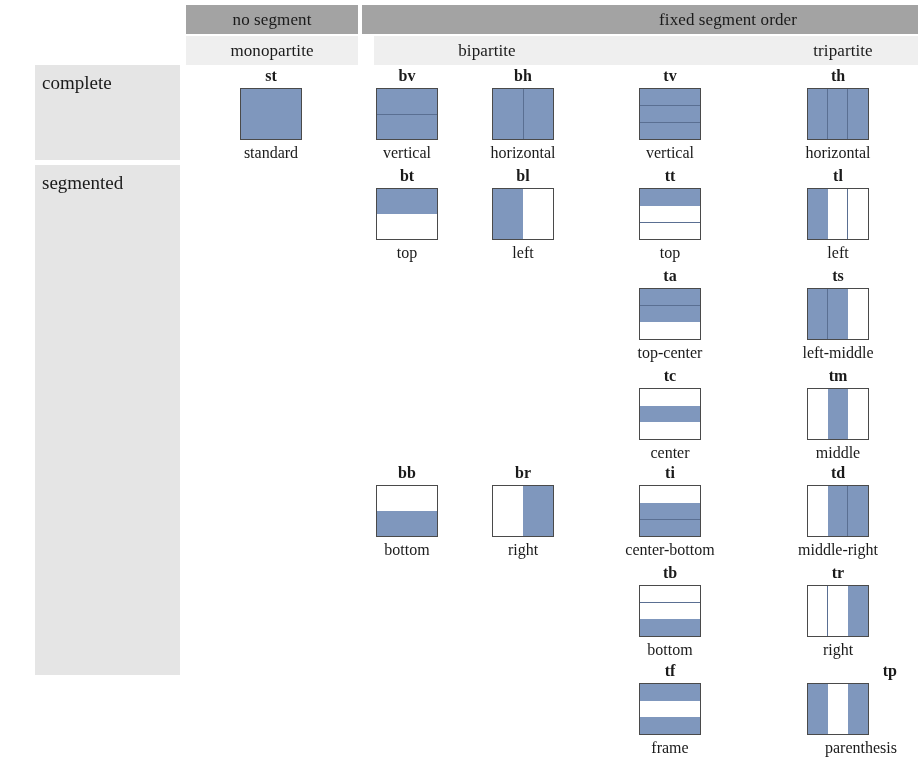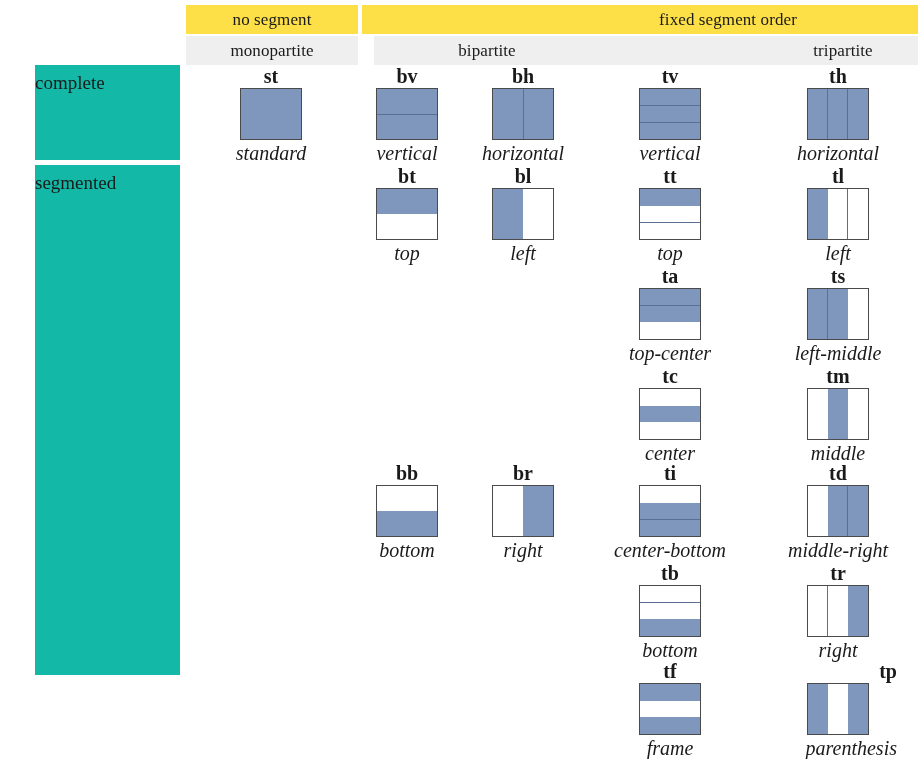--- a/index.html
+++ b/index.html
@@ -11,45 +11,45 @@
 
   
   .hdr-row1{position:absolute;left:186px;top:5px;height:29px;}
   .hdr-row2{position:absolute;left:186px;top:36px;height:29px;}
 
   .hcell{
     position:absolute;top:0;height:100%;
     display:flex;align-items:center;justify-content:center;
     font-size:17px;letter-spacing:.1px;white-space:nowrap;
   }
-  .h1{background:#fde047;}
+  .h1{background:#a3a3a3;}
   .h2{background:#efefef;}
 
   
   .rowlabel{
-    position:absolute;left:35px;width:145px;background:#14b8a6;
-    font-size:19px;box-sizing:border-box;
+    position:absolute;left:35px;width:145px;background:#e5e5e5;
+    font-size:19px;padding-left:7px;box-sizing:border-box;
   }
   .rowlabel span{display:block;padding-top:7px;}
 
   
   .cell{position:absolute;width:118px;text-align:center;}
   .code{
-    font-size:20px;font-weight:bold;line-height:16px;height:17px;
+    font-size:16px;font-weight:bold;line-height:16px;height:17px;
     font-family:"Liberation Serif","DejaVu Serif",serif;
   }
   .glyph{
     width:62px;height:52px;margin:3px auto 0 auto;
     border:1px solid #4a4a4a;box-sizing:border-box;
     background:#ffffff;position:relative;overflow:hidden;
   }
   .glyph i{position:absolute;display:block;background:#7f97bd;}
   .glyph u{position:absolute;display:block;background:#5a6f92;text-decoration:none;}
   .name{
-    font-size:20px;line-height:18px;margin-top:4px;white-space:nowrap;font-style:italic;
+    font-size:16px;line-height:18px;margin-top:4px;white-space:nowrap;
   }
 </style>
 </head>
 <body>
 
 <div class="hdr-row1" id="hdr1">
     <div class="hcell h1" style="left: 0px; width: 172px;">no segment</div>
     <div class="hcell h1" style="left: 176px; width: 732px;">fixed  segment order</div>
   </div>
 <div class="hdr-row2" id="hdr2">

